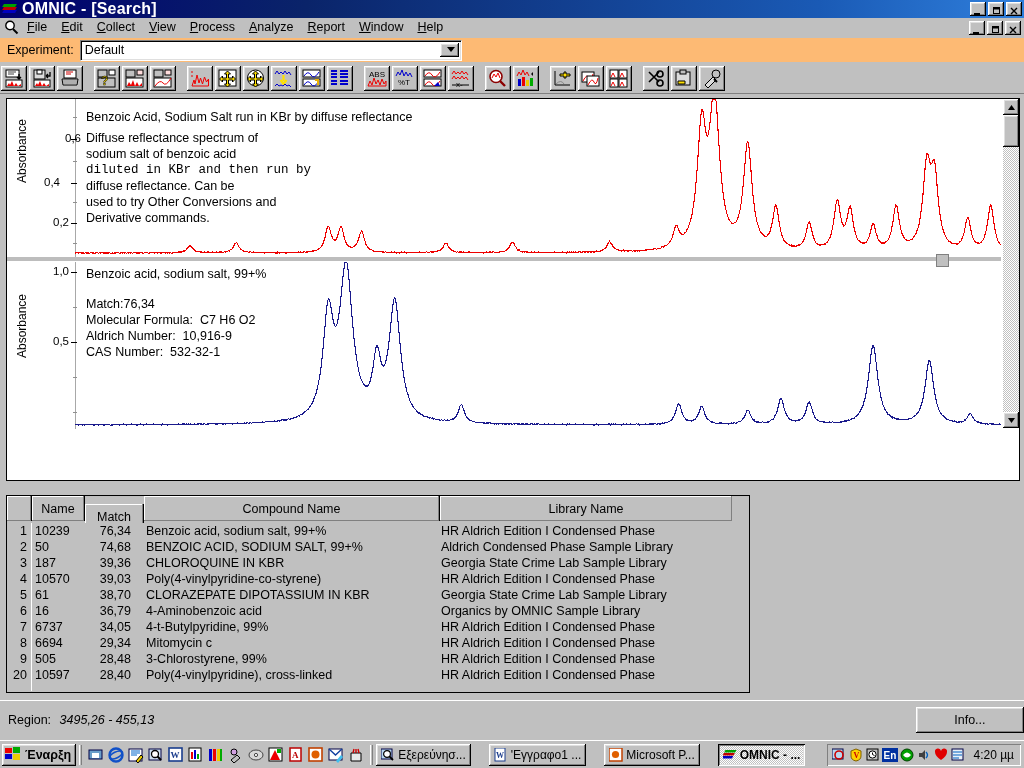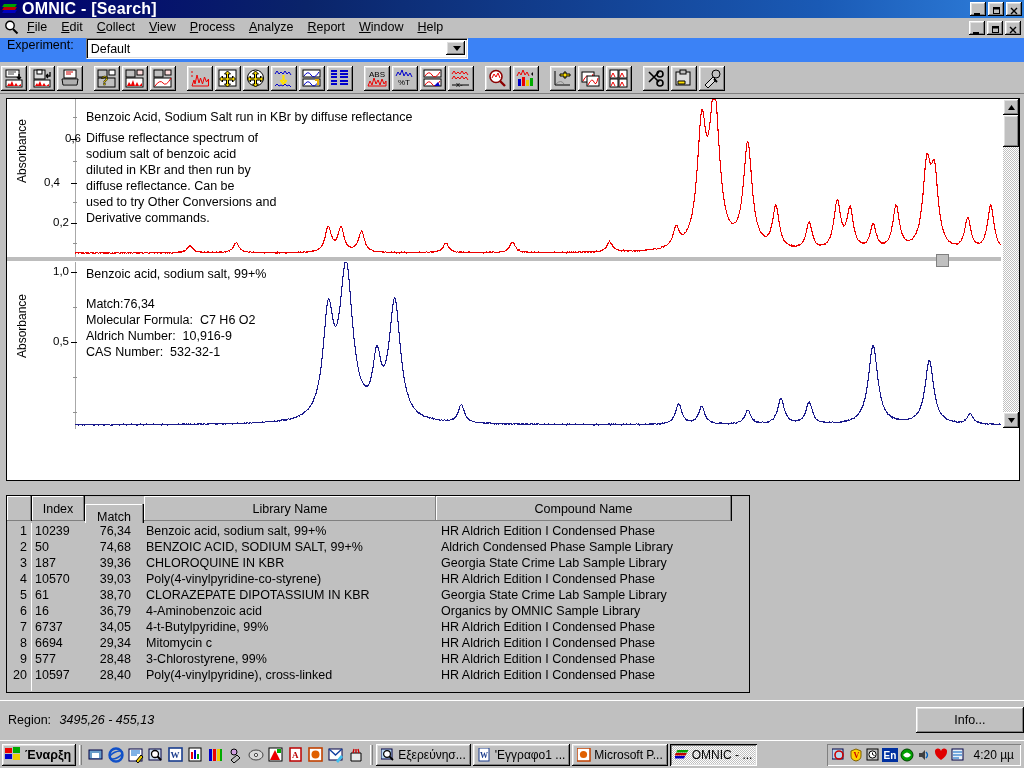--- a/index.html
+++ b/index.html
@@ -31,23 +31,23 @@
   .wbtn svg{display:block;}
 
   
   .menubar{position:absolute;left:0;top:18px;width:1024px;height:19px;background:#c0c0c0;display:flex;align-items:center;}
   .menu-ico{width:17px;height:17px;margin-left:3px;position:relative;}
   .menu-item{padding:1px 7px;font-size:12.5px;line-height:15px;cursor:default;}
   .menu-item u{text-decoration:underline;}
   .mdi-btns{margin-left:auto;display:flex;gap:2px;padding-right:3px;}
 
   
-  .exprow{position:absolute;left:0;top:38px;width:1024px;height:24px;background:#3b82f6;display:flex;align-items:flex-start;}
+  .exprow{position:absolute;left:0;top:38px;width:1024px;height:24px;background:#fdba74;display:flex;align-items:center;}
   .exp-label{margin-left:7px;font-size:12.5px;}
-  .exp-combo{margin-left:12px;width:380px;height:19px;background:#fff;position:relative;display:flex;align-items:center;
+  .exp-combo{margin-left:6px;width:380px;height:19px;background:#fff;position:relative;display:flex;align-items:center;
     border:1px solid #808080;border-right-color:#fff;border-bottom-color:#fff;box-shadow:inset 1px 1px 0 #000, inset -1px -1px 0 #dfdfdf;}
   .exp-combo span{padding-left:4px;font-size:12.5px;}
   .exp-arrow{position:absolute;right:2px;top:2px;width:15px;height:14px;background:#c0c0c0;
     box-shadow:inset -1px -1px 0 #000, inset 1px 1px 0 #fff, inset -2px -2px 0 #808080, inset 2px 2px 0 #dfdfdf;
     display:flex;align-items:center;justify-content:center;}
 
   
   .toolbar{position:absolute;left:0;top:62px;width:1024px;height:32px;background:#c0c0c0;display:flex;align-items:center;}
   .tb-group{display:flex;align-items:center;}
   .tb-sep{width:9px;}
@@ -108,24 +108,24 @@
      box-shadow:inset -1px -1px 0 #000, inset 1px 1px 0 #fff, inset -2px -2px 0 #808080, inset 2px 2px 0 #dfdfdf;}
   .pbtn.bold{font-weight:bold;}
 
   
   .taskbar{position:absolute;left:0;top:740px;width:1024px;height:28px;background:#c0c0c0;border-top:1px solid #fff;display:flex;align-items:center;}
   .startbtn{margin-left:2px;height:22px;display:flex;align-items:center;padding:0 5px 0 3px;background:#c0c0c0;font-weight:bold;font-size:12.5px;
      box-shadow:inset -1px -1px 0 #000, inset 1px 1px 0 #fff, inset -2px -2px 0 #808080, inset 2px 2px 0 #dfdfdf;}
   .grip{width:3px;height:20px;margin:0 3px;box-shadow:inset 1px 0 0 #fff, inset -1px 0 0 #808080;}
   .qlaunch{display:flex;align-items:center;gap:2px;padding:0 2px;}
   .qi{width:18px;height:18px;display:flex;align-items:center;justify-content:center;}
-  .taskbtns{display:flex;align-items:center;gap:2px;border-radius:7px;}
+  .taskbtns{display:flex;align-items:center;gap:18px;border-radius:7px;}
   .taskbtn{height:22px;display:flex;align-items:center;gap:3px;padding:0 5px;background:#c0c0c0;font-size:12px;max-width:110px;overflow:hidden;white-space:nowrap;
      box-shadow:inset -1px -1px 0 #000, inset 1px 1px 0 #fff, inset -2px -2px 0 #808080, inset 2px 2px 0 #dfdfdf;}
-  .taskbtn.active{font-weight:normal;
+  .taskbtn.active{font-weight:bold;
      background-color:#c0c0c0;
      background-image:linear-gradient(45deg,#fff 25%,transparent 25%,transparent 75%,#fff 75%),linear-gradient(45deg,#fff 25%,transparent 25%,transparent 75%,#fff 75%);
      background-size:2px 2px;background-position:0 0,1px 1px;
      box-shadow:inset 1px 1px 0 #000, inset -1px -1px 0 #fff, inset 2px 2px 0 #808080, inset -2px -2px 0 #dfdfdf;justify-content:space-between;}
   .tray{margin-left:auto;height:22px;display:flex;align-items:center;gap:1px;padding:0 4px;margin-right:3px;
      box-shadow:inset 1px 1px 0 #808080, inset -1px -1px 0 #fff;}
   .tray .ti{width:16px;height:16px;display:flex;align-items:center;justify-content:center;}
   .clock{font-size:12px;padding:0 3px 0 6px;}
 </style>
 </head>
@@ -429,21 +429,21 @@
         <div class="tickmark" style="top:124px;"></div>
         <div class="tickminor" style="top:18px;"></div>
         <div class="tickminor" style="top:62px;"></div>
         <div class="tickminor" style="top:103px;"></div>
         <div class="tickminor" style="top:144px;"></div>
         <div class="ylabel" style="top:20px;">Absorbance</div>
 
         <div class="annot" style="left:79px;top:10px;">Benzoic Acid, Sodium Salt run in KBr by diffuse reflectance</div>
         <div class="annot" style="left:79px;top:31px;">Diffuse reflectance spectrum of</div>
         <div class="annot" style="left:79px;top:47px;">sodium salt of benzoic acid</div>
-        <div class="annot" style="left:79px;top:63px;">diluted in KBr and then run by</div>
+        <div class="annot" style="left:79px;top:63px;font-family:Liberation Mono, monospace;">diluted in KBr and then run by</div>
         <div class="annot" style="left:79px;top:79px;">diffuse reflectance. Can be</div>
         <div class="annot" style="left:79px;top:95px;">used to try Other Conversions and</div>
         <div class="annot" style="left:79px;top:111px;">Derivative commands.</div>
 
         <svg class="curve" id="curve-upper" width="926" height="158" viewBox="0 0 926 158" preserveAspectRatio="none" style="left:68px;top:0;">
             <path d="M0.0 153.8L0.6 154.1L1.2 153.8L1.8 153.4L2.4 153.7L3.0 153.7L3.6 154.3L4.2 153.5L4.8 153.7L5.4 153.6L6.0 153.7L6.6 154.1L7.2 153.6L7.8 154.3L8.4 153.8L9.0 154.2L9.6 154.3L10.2 153.6L10.8 153.5L11.4 153.6L12.0 154.4L12.6 154.0L13.2 153.7L13.8 154.1L14.4 154.2L15.0 154.1L15.6 153.5L16.2 153.5L16.8 154.0L17.4 154.0L18.0 153.6L18.6 154.3L19.2 154.3L19.8 154.1L20.4 154.1L21.0 153.9L21.6 153.4L22.2 154.0L22.8 153.6L23.4 154.2L24.0 154.0L24.6 153.5L25.2 153.6L25.8 154.1L26.4 153.9L27.0 153.5L27.6 153.7L28.2 154.3L28.8 153.8L29.4 154.4L30.0 153.7L30.6 154.0L31.2 153.7L31.8 154.2L32.4 154.0L33.0 154.0L33.6 154.0L34.2 153.4L34.8 154.0L35.4 154.4L36.0 154.2L36.6 154.3L37.2 153.7L37.8 154.5L38.4 154.1L39.0 154.2L39.6 154.0L40.2 154.2L40.8 153.6L41.4 153.9L42.0 153.9L42.6 153.5L43.2 153.8L43.8 153.7L44.4 154.4L45.0 153.8L45.6 154.0L46.2 153.9L46.8 153.7L47.4 154.1L48.0 153.9L48.6 153.4L49.2 154.2L49.8 153.9L50.4 153.5L51.0 153.8L51.6 154.4L52.2 153.7L52.8 153.7L53.4 154.0L54.0 153.6L54.6 153.7L55.2 154.1L55.8 153.6L56.4 153.3L57.0 153.9L57.6 154.2L58.2 153.8L58.8 153.7L59.4 153.5L60.0 153.8L60.6 153.7L61.2 154.3L61.8 153.4L62.4 154.3L63.0 154.2L63.6 153.9L64.2 153.5L64.8 154.1L65.4 153.5L66.0 154.2L66.6 153.5L67.2 154.0L67.8 154.0L68.4 154.4L69.0 154.1L69.6 153.6L70.2 153.5L70.8 153.5L71.4 153.3L72.0 153.8L72.6 153.5L73.2 154.1L73.8 154.4L74.4 154.1L75.0 153.8L75.6 153.7L76.2 153.6L76.8 153.7L77.4 153.9L78.0 153.7L78.6 153.4L79.2 153.6L79.8 154.2L80.4 153.8L81.0 154.1L81.6 153.6L82.2 153.9L82.8 154.0L83.4 153.6L84.0 154.0L84.6 153.9L85.2 154.1L85.8 154.0L86.4 154.2L87.0 153.7L87.6 153.3L88.2 153.6L88.8 153.8L89.4 153.4L90.0 153.4L90.6 154.0L91.2 153.8L91.8 153.8L92.4 154.1L93.0 153.3L93.6 153.9L94.2 154.2L94.8 153.6L95.4 153.8L96.0 154.1L96.6 154.1L97.2 154.1L97.8 154.0L98.4 153.3L99.0 153.3L99.6 153.3L100.2 153.7L100.8 153.8L101.4 153.5L102.0 153.0L102.6 153.6L103.2 153.8L103.8 152.9L104.4 153.4L105.0 152.6L105.6 153.4L106.2 153.2L106.8 152.8L107.4 152.2L108.0 152.8L108.6 152.1L109.2 152.3L109.8 151.4L110.4 151.6L111.0 150.9L111.6 150.1L112.2 149.7L112.8 148.7L113.4 147.9L114.0 147.5L114.6 147.1L115.2 146.3L115.8 147.4L116.4 147.9L117.0 148.3L117.6 149.2L118.2 150.0L118.8 150.3L119.4 150.9L120.0 151.4L120.6 152.0L121.2 152.2L121.8 152.4L122.4 152.4L123.0 152.9L123.6 152.4L124.2 152.5L124.8 152.9L125.4 153.2L126.0 152.7L126.6 153.5L127.2 153.8L127.8 153.4L128.4 153.5L129.0 152.9L129.6 152.9L130.2 153.9L130.8 153.5L131.4 153.6L132.0 153.8L132.6 153.0L133.2 153.7L133.8 153.0L134.4 153.3L135.0 153.0L135.6 153.2L136.2 153.5L136.8 153.3L137.4 153.1L138.0 153.7L138.6 153.2L139.2 153.4L139.8 153.3L140.4 153.4L141.0 153.9L141.6 153.0L142.2 153.2L142.8 153.9L143.4 153.2L144.0 153.6L144.6 153.0L145.2 153.1L145.8 152.8L146.4 153.2L147.0 152.8L147.6 153.5L148.2 153.5L148.8 153.4L149.4 152.5L150.0 152.6L150.6 153.1L151.2 152.9L151.8 152.2L152.4 152.1L153.0 152.0L153.6 151.8L154.2 152.1L154.8 151.1L155.4 150.8L156.0 150.4L156.6 150.4L157.2 149.8L157.8 149.0L158.4 147.8L159.0 146.5L159.6 145.2L160.2 144.2L160.8 144.0L161.4 143.6L162.0 143.9L162.6 144.5L163.2 146.5L163.8 147.8L164.4 148.6L165.0 148.9L165.6 150.0L166.2 150.4L166.8 150.9L167.4 151.8L168.0 151.4L168.6 152.1L169.2 152.1L169.8 152.3L170.4 152.8L171.0 153.1L171.6 152.7L172.2 152.8L172.8 152.7L173.4 153.1L174.0 153.6L174.6 152.6L175.2 152.9L175.8 152.9L176.4 153.6L177.0 153.7L177.6 153.2L178.2 152.9L178.8 153.5L179.4 153.5L180.0 152.9L180.6 153.3L181.2 153.5L181.8 153.3L182.4 153.5L183.0 153.5L183.6 153.3L184.2 153.3L184.8 153.8L185.4 153.8L186.0 154.1L186.6 153.9L187.2 153.2L187.8 153.6L188.4 153.8L189.0 154.1L189.6 154.0L190.2 153.1L190.8 153.3L191.4 153.5L192.0 153.1L192.6 153.3L193.2 153.4L193.8 153.2L194.4 153.1L195.0 153.4L195.6 153.4L196.2 154.0L196.8 153.3L197.4 153.8L198.0 153.4L198.6 153.6L199.2 153.1L199.8 153.6L200.4 154.1L201.0 153.4L201.6 154.0L202.2 154.0L202.8 153.0L203.4 153.7L204.0 153.6L204.6 154.1L205.2 153.1L205.8 153.6L206.4 153.4L207.0 153.0L207.6 153.2L208.2 153.2L208.8 153.7L209.4 153.8L210.0 153.3L210.6 154.0L211.2 154.0L211.8 153.1L212.4 153.6L213.0 153.1L213.6 153.3L214.2 153.7L214.8 153.8L215.4 153.9L216.0 153.3L216.6 153.3L217.2 153.2L217.8 153.9L218.4 153.6L219.0 153.6L219.6 153.8L220.2 153.7L220.8 153.8L221.4 153.5L222.0 152.9L222.6 153.7L223.2 153.3L223.8 152.8L224.4 153.7L225.0 153.0L225.6 153.0L226.2 153.2L226.8 153.6L227.4 153.5L228.0 153.4L228.6 152.8L229.2 152.6L229.8 152.8L230.4 153.2L231.0 152.9L231.6 153.1L232.2 152.5L232.8 153.2L233.4 152.9L234.0 152.8L234.6 152.6L235.2 152.5L235.8 152.4L236.4 152.7L237.0 152.7L237.6 151.6L238.2 152.4L238.8 151.8L239.4 151.2L240.0 151.2L240.6 151.6L241.2 151.6L241.8 151.2L242.4 150.1L243.0 150.0L243.6 150.1L244.2 149.0L244.8 149.3L245.4 148.9L246.0 148.0L246.6 146.8L247.2 146.1L247.8 145.0L248.4 143.6L249.0 141.7L249.6 139.9L250.2 138.1L250.8 134.9L251.4 131.8L252.0 129.4L252.6 127.3L253.2 127.0L253.8 127.2L254.4 129.1L255.0 130.8L255.6 133.4L256.2 135.5L256.8 137.0L257.4 138.9L258.0 140.2L258.6 140.5L259.2 140.8L259.8 141.4L260.4 141.3L261.0 140.7L261.6 139.3L262.2 138.3L262.8 136.2L263.4 134.2L264.0 131.9L264.6 130.6L265.2 128.2L265.8 127.2L266.4 127.9L267.0 129.1L267.6 131.7L268.2 133.5L268.8 136.7L269.4 139.2L270.0 141.1L270.6 142.0L271.2 144.1L271.8 145.4L272.4 145.5L273.0 146.7L273.6 146.6L274.2 147.8L274.8 147.3L275.4 148.2L276.0 148.5L276.6 148.3L277.2 148.6L277.8 148.3L278.4 147.7L279.0 147.7L279.6 147.0L280.2 146.6L280.8 145.9L281.4 144.7L282.0 143.8L282.6 143.0L283.2 140.8L283.8 139.6L284.4 136.9L285.0 135.2L285.6 133.2L286.2 132.6L286.8 131.6L287.4 133.3L288.0 134.8L288.6 137.1L289.2 139.7L289.8 141.5L290.4 143.4L291.0 145.5L291.6 145.7L292.2 147.6L292.8 148.6L293.4 148.9L294.0 149.5L294.6 150.3L295.2 150.4L295.8 150.6L296.4 150.8L297.0 150.8L297.6 151.3L298.2 152.1L298.8 151.4L299.4 152.4L300.0 151.9L300.6 152.7L301.2 152.4L301.8 152.5L302.4 152.9L303.0 152.9L303.6 152.8L304.2 152.1L304.8 152.6L305.4 152.3L306.0 152.9L306.6 152.4L307.2 153.4L307.8 152.6L308.4 153.0L309.0 153.1L309.6 153.3L310.2 152.8L310.8 152.7L311.4 153.3L312.0 153.0L312.6 153.5L313.2 153.1L313.8 153.2L314.4 153.2L315.0 153.8L315.6 153.5L316.2 153.5L316.8 152.9L317.4 153.6L318.0 153.7L318.6 153.3L319.2 153.0L319.8 153.0L320.4 153.2L321.0 153.0L321.6 153.8L322.2 153.1L322.8 153.9L323.4 153.2L324.0 153.1L324.6 153.8L325.2 153.4L325.8 153.5L326.4 153.0L327.0 153.3L327.6 153.8L328.2 153.1L328.8 153.7L329.4 153.0L330.0 153.3L330.6 153.1L331.2 153.2L331.8 154.0L332.4 153.1L333.0 153.0L333.6 153.2L334.2 153.7L334.8 153.9L335.4 153.9L336.0 153.8L336.6 153.7L337.2 153.1L337.8 153.7L338.4 153.3L339.0 153.8L339.6 153.8L340.2 153.4L340.8 153.4L341.4 153.6L342.0 153.6L342.6 153.6L343.2 153.7L343.8 153.8L344.4 153.0L345.0 153.2L345.6 153.7L346.2 153.9L346.8 153.3L347.4 153.1L348.0 153.4L348.6 153.2L349.2 154.0L349.8 153.6L350.4 153.4L351.0 152.9L351.6 152.9L352.2 153.0L352.8 153.7L353.4 153.1L354.0 153.3L354.6 153.3L355.2 152.7L355.8 152.7L356.4 152.7L357.0 153.7L357.6 152.6L358.2 153.5L358.8 152.8L359.4 152.6L360.0 152.4L360.6 152.6L361.2 152.8L361.8 152.8L362.4 151.9L363.0 152.1L363.6 151.8L364.2 151.5L364.8 151.8L365.4 151.3L366.0 150.4L366.6 149.6L367.2 149.3L367.8 148.7L368.4 147.7L369.0 146.1L369.6 145.1L370.2 144.4L370.8 144.3L371.4 144.9L372.0 144.6L372.6 146.0L373.2 147.3L373.8 148.3L374.4 149.5L375.0 149.7L375.6 150.0L376.2 150.5L376.8 151.6L377.4 151.4L378.0 151.7L378.6 152.6L379.2 152.6L379.8 152.4L380.4 152.5L381.0 152.8L381.6 153.3L382.2 152.9L382.8 153.0L383.4 153.2L384.0 153.4L384.6 153.1L385.2 152.7L385.8 153.7L386.4 153.0L387.0 152.9L387.6 153.7L388.2 153.1L388.8 152.8L389.4 153.1L390.0 153.0L390.6 153.6L391.2 153.6L391.8 153.5L392.4 153.6L393.0 153.5L393.6 153.1L394.2 153.9L394.8 153.0L395.4 153.7L396.0 153.0L396.6 153.2L397.2 153.4L397.8 153.2L398.4 153.4L399.0 153.0L399.6 153.1L400.2 153.6L400.8 153.8L401.4 153.9L402.0 153.9L402.6 153.9L403.2 153.2L403.8 153.7L404.4 153.2L405.0 153.6L405.6 153.3L406.2 153.7L406.8 153.2L407.4 153.4L408.0 153.0L408.6 153.8L409.2 153.3L409.8 153.5L410.4 153.7L411.0 154.0L411.6 152.9L412.2 153.2L412.8 153.1L413.4 153.5L414.0 152.9L414.6 153.0L415.2 153.0L415.8 153.1L416.4 153.3L417.0 152.9L417.6 153.1L418.2 153.0L418.8 152.8L419.4 153.8L420.0 153.8L420.6 153.2L421.2 153.2L421.8 153.6L422.4 153.1L423.0 153.4L423.6 153.4L424.2 152.6L424.8 153.2L425.4 152.5L426.0 153.2L426.6 152.6L427.2 152.7L427.8 152.8L428.4 152.4L429.0 151.9L429.6 152.5L430.2 152.0L430.8 151.4L431.4 151.3L432.0 150.7L432.6 149.9L433.2 149.4L433.8 149.1L434.4 148.0L435.0 146.6L435.6 145.4L436.2 144.4L436.8 143.7L437.4 143.4L438.0 143.7L438.6 144.2L439.2 145.0L439.8 147.0L440.4 147.6L441.0 148.2L441.6 149.4L442.2 150.0L442.8 151.0L443.4 151.0L444.0 151.9L444.6 151.2L445.2 152.4L445.8 152.3L446.4 152.7L447.0 152.0L447.6 153.1L448.2 152.8L448.8 152.5L449.4 153.3L450.0 152.8L450.6 152.6L451.2 153.3L451.8 152.8L452.4 152.6L453.0 153.5L453.6 153.1L454.2 153.0L454.8 153.7L455.4 153.1L456.0 153.2L456.6 152.8L457.2 153.0L457.8 153.6L458.4 153.8L459.0 153.4L459.6 152.9L460.2 153.6L460.8 153.2L461.4 153.1L462.0 153.1L462.6 153.1L463.2 153.1L463.8 152.9L464.4 153.3L465.0 153.8L465.6 153.3L466.2 153.8L466.8 153.9L467.4 153.8L468.0 153.4L468.6 153.7L469.2 153.1L469.8 153.9L470.4 153.9L471.0 153.8L471.6 153.8L472.2 153.3L472.8 153.4L473.4 153.1L474.0 153.0L474.6 153.4L475.2 153.2L475.8 153.6L476.4 153.8L477.0 153.1L477.6 153.7L478.2 153.6L478.8 153.8L479.4 153.0L480.0 152.9L480.6 153.6L481.2 153.8L481.8 153.8L482.4 153.5L483.0 152.9L483.6 153.3L484.2 153.6L484.8 153.4L485.4 153.2L486.0 152.9L486.6 153.4L487.2 152.8L487.8 153.4L488.4 153.2L489.0 153.5L489.6 153.7L490.2 153.3L490.8 153.3L491.4 153.8L492.0 153.1L492.6 152.8L493.2 153.5L493.8 153.2L494.4 152.7L495.0 153.3L495.6 153.4L496.2 152.9L496.8 153.5L497.4 153.1L498.0 153.3L498.6 153.0L499.2 153.5L499.8 153.0L500.4 152.8L501.0 153.5L501.6 153.5L502.2 153.6L502.8 153.2L503.4 153.3L504.0 152.6L504.6 152.8L505.2 152.6L505.8 153.3L506.4 153.4L507.0 153.4L507.6 152.7L508.2 152.5L508.8 152.6L509.4 152.8L510.0 153.3L510.6 152.8L511.2 153.0L511.8 152.7L512.4 152.7L513.0 153.4L513.6 152.8L514.2 152.5L514.8 152.7L515.4 152.9L516.0 152.3L516.6 153.0L517.2 152.9L517.8 153.0L518.4 153.1L519.0 152.3L519.6 153.0L520.2 152.2L520.8 152.3L521.4 151.9L522.0 152.2L522.6 152.3L523.2 152.7L523.8 152.5L524.4 152.3L525.0 152.2L525.6 152.1L526.2 151.5L526.8 151.4L527.4 151.2L528.0 150.5L528.6 150.6L529.2 149.8L529.8 149.3L530.4 149.1L531.0 148.5L531.6 147.3L532.2 145.9L532.8 145.2L533.4 143.2L534.0 143.0L534.6 142.0L535.2 143.2L535.8 144.0L536.4 144.1L537.0 145.6L537.6 146.9L538.2 148.0L538.8 148.0L539.4 148.9L540.0 149.2L540.6 149.6L541.2 150.3L541.8 150.3L542.4 150.7L543.0 150.8L543.6 150.9L544.2 151.9L544.8 151.5L545.4 151.8L546.0 151.5L546.6 152.2L547.2 151.7L547.8 152.0L548.4 151.3L549.0 152.2L549.6 151.8L550.2 151.7L550.8 151.6L551.4 151.4L552.0 151.5L552.6 152.1L553.2 151.9L553.8 152.0L554.4 151.7L555.0 151.8L555.6 151.3L556.2 151.5L556.8 151.9L557.4 152.2L558.0 151.9L558.6 151.6L559.2 152.3L559.8 151.4L560.4 152.0L561.0 151.2L561.6 151.1L562.2 151.5L562.8 152.1L563.4 151.2L564.0 151.0L564.6 151.9L565.2 151.4L565.8 151.3L566.4 151.3L567.0 151.5L567.6 151.3L568.2 151.2L568.8 151.6L569.4 151.7L570.0 151.4L570.6 150.5L571.2 151.3L571.8 150.8L572.4 150.9L573.0 150.6L573.6 150.6L574.2 150.7L574.8 150.4L575.4 150.4L576.0 151.0L576.6 150.3L577.2 150.2L577.8 150.3L578.4 150.3L579.0 149.6L579.6 149.8L580.2 150.0L580.8 149.6L581.4 150.2L582.0 149.9L582.6 149.6L583.2 149.0L583.8 149.2L584.4 149.6L585.0 148.8L585.6 149.3L586.2 148.5L586.8 147.9L587.4 147.8L588.0 147.9L588.6 148.0L589.2 147.6L589.8 146.8L590.4 146.7L591.0 146.5L591.6 146.1L592.2 145.8L592.8 145.1L593.4 144.4L594.0 143.9L594.6 143.2L595.2 142.5L595.8 141.9L596.4 139.7L597.0 138.9L597.6 137.4L598.2 134.6L598.8 132.8L599.4 130.9L600.0 128.5L600.6 126.5L601.2 126.0L601.8 126.2L602.4 127.6L603.0 128.9L603.6 130.2L604.2 131.9L604.8 132.9L605.4 134.2L606.0 134.6L606.6 134.8L607.2 135.5L607.8 135.4L608.4 135.4L609.0 134.8L609.6 133.7L610.2 133.5L610.8 133.1L611.4 132.5L612.0 130.4L612.6 129.9L613.2 128.9L613.8 126.5L614.4 125.1L615.0 123.0L615.6 120.8L616.2 118.9L616.8 116.6L617.4 113.0L618.0 109.2L618.6 105.6L619.2 101.0L619.8 96.3L620.4 90.9L621.0 83.7L621.6 77.0L622.2 68.8L622.8 60.1L623.4 51.3L624.0 42.0L624.6 32.8L625.2 24.2L625.8 16.8L626.4 12.6L627.0 10.0L627.6 11.3L628.2 12.9L628.8 17.4L629.4 22.1L630.0 27.2L630.6 30.7L631.2 34.4L631.8 36.1L632.4 37.1L633.0 36.3L633.6 33.7L634.2 29.9L634.8 25.5L635.4 20.3L636.0 13.4L636.6 7.2L637.2 0.5L637.8 0.5L638.4 0.5L639.0 0.5L639.6 0.5L640.2 0.5L640.8 0.5L641.4 4.7L642.0 13.8L642.6 23.7L643.2 33.6L643.8 43.2L644.4 52.2L645.0 61.6L645.6 68.8L646.2 75.9L646.8 82.4L647.4 88.5L648.0 93.7L648.6 97.7L649.2 101.9L649.8 105.3L650.4 108.0L651.0 111.1L651.6 113.1L652.2 115.7L652.8 117.7L653.4 119.3L654.0 120.3L654.6 121.1L655.2 122.5L655.8 122.8L656.4 123.3L657.0 124.6L657.6 124.3L658.2 124.6L658.8 124.2L659.4 123.9L660.0 123.8L660.6 123.8L661.2 122.6L661.8 121.8L662.4 120.3L663.0 118.5L663.6 116.3L664.2 114.4L664.8 112.0L665.4 108.9L666.0 105.0L666.6 100.9L667.2 95.3L667.8 89.8L668.4 83.9L669.0 76.9L669.6 69.7L670.2 61.9L670.8 55.1L671.4 48.2L672.0 43.8L672.6 42.9L673.2 43.2L673.8 46.2L674.4 51.8L675.0 59.5L675.6 66.5L676.2 74.5L676.8 82.2L677.4 89.7L678.0 96.3L678.6 101.8L679.2 106.0L679.8 111.2L680.4 115.2L681.0 118.0L681.6 121.3L682.2 123.7L682.8 125.2L683.4 127.5L684.0 128.9L684.6 130.8L685.2 132.4L685.8 133.0L686.4 134.2L687.0 134.2L687.6 134.9L688.2 135.6L688.8 136.3L689.4 137.1L690.0 137.3L690.6 137.4L691.2 137.3L691.8 137.0L692.4 136.4L693.0 135.4L693.6 135.4L694.2 133.8L694.8 133.3L695.4 131.1L696.0 128.8L696.6 126.5L697.2 123.8L697.8 121.1L698.4 117.2L699.0 113.1L699.6 109.1L700.2 106.8L700.8 105.7L701.4 107.0L702.0 109.4L702.6 113.3L703.2 116.8L703.8 120.9L704.4 125.1L705.0 127.7L705.6 131.5L706.2 133.8L706.8 135.7L707.4 137.4L708.0 138.7L708.6 140.6L709.2 141.6L709.8 142.0L710.4 142.8L711.0 143.3L711.6 144.6L712.2 144.1L712.8 144.7L713.4 145.6L714.0 145.6L714.6 146.5L715.2 146.2L715.8 146.7L716.4 146.2L717.0 147.3L717.6 146.7L718.2 146.4L718.8 147.3L719.4 147.1L720.0 146.9L720.6 147.5L721.2 146.5L721.8 147.2L722.4 146.5L723.0 146.5L723.6 146.1L724.2 145.7L724.8 146.2L725.4 145.6L726.0 145.0L726.6 144.2L727.2 144.0L727.8 142.6L728.4 141.7L729.0 140.3L729.6 139.1L730.2 137.5L730.8 135.0L731.4 133.0L732.0 129.3L732.6 126.4L733.2 124.4L733.8 123.4L734.4 122.6L735.0 124.6L735.6 126.8L736.2 129.1L736.8 131.4L737.4 134.2L738.0 136.3L738.6 138.7L739.2 139.8L739.8 141.8L740.4 142.9L741.0 143.8L741.6 144.5L742.2 144.2L742.8 145.3L743.4 145.2L744.0 145.8L744.6 146.2L745.2 146.3L745.8 145.6L746.4 145.5L747.0 146.1L747.6 145.3L748.2 145.2L748.8 145.8L749.4 144.8L750.0 145.1L750.6 144.9L751.2 143.7L751.8 143.9L752.4 142.5L753.0 142.0L753.6 141.4L754.2 139.4L754.8 139.1L755.4 137.1L756.0 135.6L756.6 133.6L757.2 130.0L757.8 127.1L758.4 123.8L759.0 119.9L759.6 115.5L760.2 110.8L760.8 106.4L761.4 102.6L762.0 101.1L762.6 100.7L763.2 102.0L763.8 105.2L764.4 109.3L765.0 113.2L765.6 116.8L766.2 119.9L766.8 122.8L767.4 124.5L768.0 125.6L768.6 126.9L769.2 126.3L769.8 126.8L770.4 124.9L771.0 123.1L771.6 121.6L772.2 118.2L772.8 115.6L773.4 111.8L774.0 109.7L774.6 108.1L775.2 107.1L775.8 108.5L776.4 111.9L777.0 115.3L777.6 119.5L778.2 123.8L778.8 127.6L779.4 130.8L780.0 132.5L780.6 134.8L781.2 136.7L781.8 139.0L782.4 139.2L783.0 140.9L783.6 141.9L784.2 141.8L784.8 142.4L785.4 143.1L786.0 143.2L786.6 143.7L787.2 143.9L787.8 144.4L788.4 144.4L789.0 143.6L789.6 144.3L790.2 143.6L790.8 143.6L791.4 142.7L792.0 142.0L792.6 141.2L793.2 139.6L793.8 138.8L794.4 136.3L795.0 134.6L795.6 131.9L796.2 129.5L796.8 127.4L797.4 124.9L798.0 124.3L798.6 124.5L799.2 126.3L799.8 128.9L800.4 131.2L801.0 133.8L801.6 135.7L802.2 137.2L802.8 139.6L803.4 140.9L804.0 141.4L804.6 142.4L805.2 142.4L805.8 143.6L806.4 144.2L807.0 143.6L807.6 144.5L808.2 144.4L808.8 143.5L809.4 144.2L810.0 143.7L810.6 142.8L811.2 142.5L811.8 142.7L812.4 141.2L813.0 141.1L813.6 140.0L814.2 138.2L814.8 136.6L815.4 135.1L816.0 132.9L816.6 130.5L817.2 126.5L817.8 123.9L818.4 119.2L819.0 115.1L819.6 110.8L820.2 108.1L820.8 106.0L821.4 106.4L822.0 107.3L822.6 111.0L823.2 114.3L823.8 119.2L824.4 122.4L825.0 126.0L825.6 128.8L826.2 131.8L826.8 133.8L827.4 135.5L828.0 136.6L828.6 137.7L829.2 138.8L829.8 139.5L830.4 140.5L831.0 140.9L831.6 141.0L832.2 141.9L832.8 141.9L833.4 141.4L834.0 141.3L834.6 141.3L835.2 141.0L835.8 140.8L836.4 140.6L837.0 140.2L837.6 139.8L838.2 138.6L838.8 138.0L839.4 137.2L840.0 136.2L840.6 135.6L841.2 133.8L841.8 132.4L842.4 130.6L843.0 129.1L843.6 127.0L844.2 124.4L844.8 120.6L845.4 117.8L846.0 112.9L846.6 108.6L847.2 103.0L847.8 97.6L848.4 90.1L849.0 82.5L849.6 75.5L850.2 67.7L850.8 62.3L851.4 57.4L852.0 54.3L852.6 54.2L853.2 56.0L853.8 58.0L854.4 61.0L855.0 63.5L855.6 65.1L856.2 65.0L856.8 64.5L857.4 62.7L858.0 61.4L858.6 60.6L859.2 60.6L859.8 63.0L860.4 67.5L861.0 73.6L861.6 81.3L862.2 88.1L862.8 94.6L863.4 101.9L864.0 107.5L864.6 113.0L865.2 116.8L865.8 120.6L866.4 124.0L867.0 127.1L867.6 129.0L868.2 131.0L868.8 132.7L869.4 134.5L870.0 136.1L870.6 137.3L871.2 138.5L871.8 139.6L872.4 140.3L873.0 141.1L873.6 141.6L874.2 142.6L874.8 142.7L875.4 143.0L876.0 143.5L876.6 144.0L877.2 144.4L877.8 144.0L878.4 144.8L879.0 144.3L879.6 144.5L880.2 144.6L880.8 144.7L881.4 145.0L882.0 145.3L882.6 145.1L883.2 144.6L883.8 144.2L884.4 143.7L885.0 142.7L885.6 142.4L886.2 141.7L886.8 140.0L887.4 138.8L888.0 137.3L888.6 135.6L889.2 133.1L889.8 129.7L890.4 127.3L891.0 123.8L891.6 121.1L892.2 119.4L892.8 118.2L893.4 119.6L894.0 121.1L894.6 125.1L895.2 127.4L895.8 130.9L896.4 133.3L897.0 136.2L897.6 137.5L898.2 139.4L898.8 140.8L899.4 141.8L900.0 142.7L900.6 142.7L901.2 143.7L901.8 143.7L902.4 143.5L903.0 144.3L903.6 143.7L904.2 144.2L904.8 144.0L905.4 143.4L906.0 143.5L906.6 142.3L907.2 142.0L907.8 141.5L908.4 140.4L909.0 139.1L909.6 137.2L910.2 134.7L910.8 133.1L911.4 130.1L912.0 126.3L912.6 123.2L913.2 119.2L913.8 115.1L914.4 110.1L915.0 107.8L915.6 105.6L916.2 106.3L916.8 109.2L917.4 112.3L918.0 117.2L918.6 121.0L919.2 125.5L919.8 129.2L920.4 132.5L921.0 134.8L921.6 137.8L922.2 139.7L922.8 141.2L923.4 142.8L924.0 143.9L924.6 144.1L925.2 145.1L925.8 146.2" fill="none" stroke="#ee0000" stroke-width="1.1" shape-rendering="crispEdges"></path>
           </svg>
 
         <div class="divider"></div>
         <div class="divider2"></div>
@@ -483,24 +483,24 @@
               <path d="M0 0 L7 0 L3.5 5 Z" fill="#000"></path>
             </svg>
         </div>
       </div>
     </div>
   </div>
 
   <div class="results">
     <div class="hdrrow">
       <div class="hcell blank"></div>
-      <div class="hcell" style="width:52px;">Index</div>
+      <div class="hcell" style="width:52px;">Name</div>
       <div class="hcell" style="width:58px;margin-top:8px;">Match</div>
+      <div class="hcell" style="width:295px;">Compound Name</div>
       <div class="hcell" style="width:292px;border-right:none;">Library Name</div>
-      <div class="hcell" style="width:295px;">Compound Name</div>
     </div>
     <div class="rows" id="result-rows">
       <div class="vline" style="left:24px;height:168px;"></div>
     <div class="row">
           <div class="c-num">1</div>
           <div class="c-idx">10239</div>
           <div class="c-match">76,34</div>
           <div class="c-name">Benzoic acid, sodium salt, 99+%</div>
           <div class="c-lib">HR Aldrich Edition I Condensed Phase</div>
         </div>
@@ -548,21 +548,21 @@
         </div>
         <div class="row">
           <div class="c-num">8</div>
           <div class="c-idx">6694</div>
           <div class="c-match">29,34</div>
           <div class="c-name">Mitomycin c</div>
           <div class="c-lib">HR Aldrich Edition I Condensed Phase</div>
         </div>
         <div class="row">
           <div class="c-num">9</div>
-          <div class="c-idx">577</div>
+          <div class="c-idx">505</div>
           <div class="c-match">28,48</div>
           <div class="c-name">3-Chlorostyrene, 99%</div>
           <div class="c-lib">HR Aldrich Edition I Condensed Phase</div>
         </div>
         <div class="row">
           <div class="c-num">20</div>
           <div class="c-idx">10597</div>
           <div class="c-match">28,40</div>
           <div class="c-name">Poly(4-vinylpyridine), cross-linked</div>
           <div class="c-lib">HR Aldrich Edition I Condensed Phase</div>

